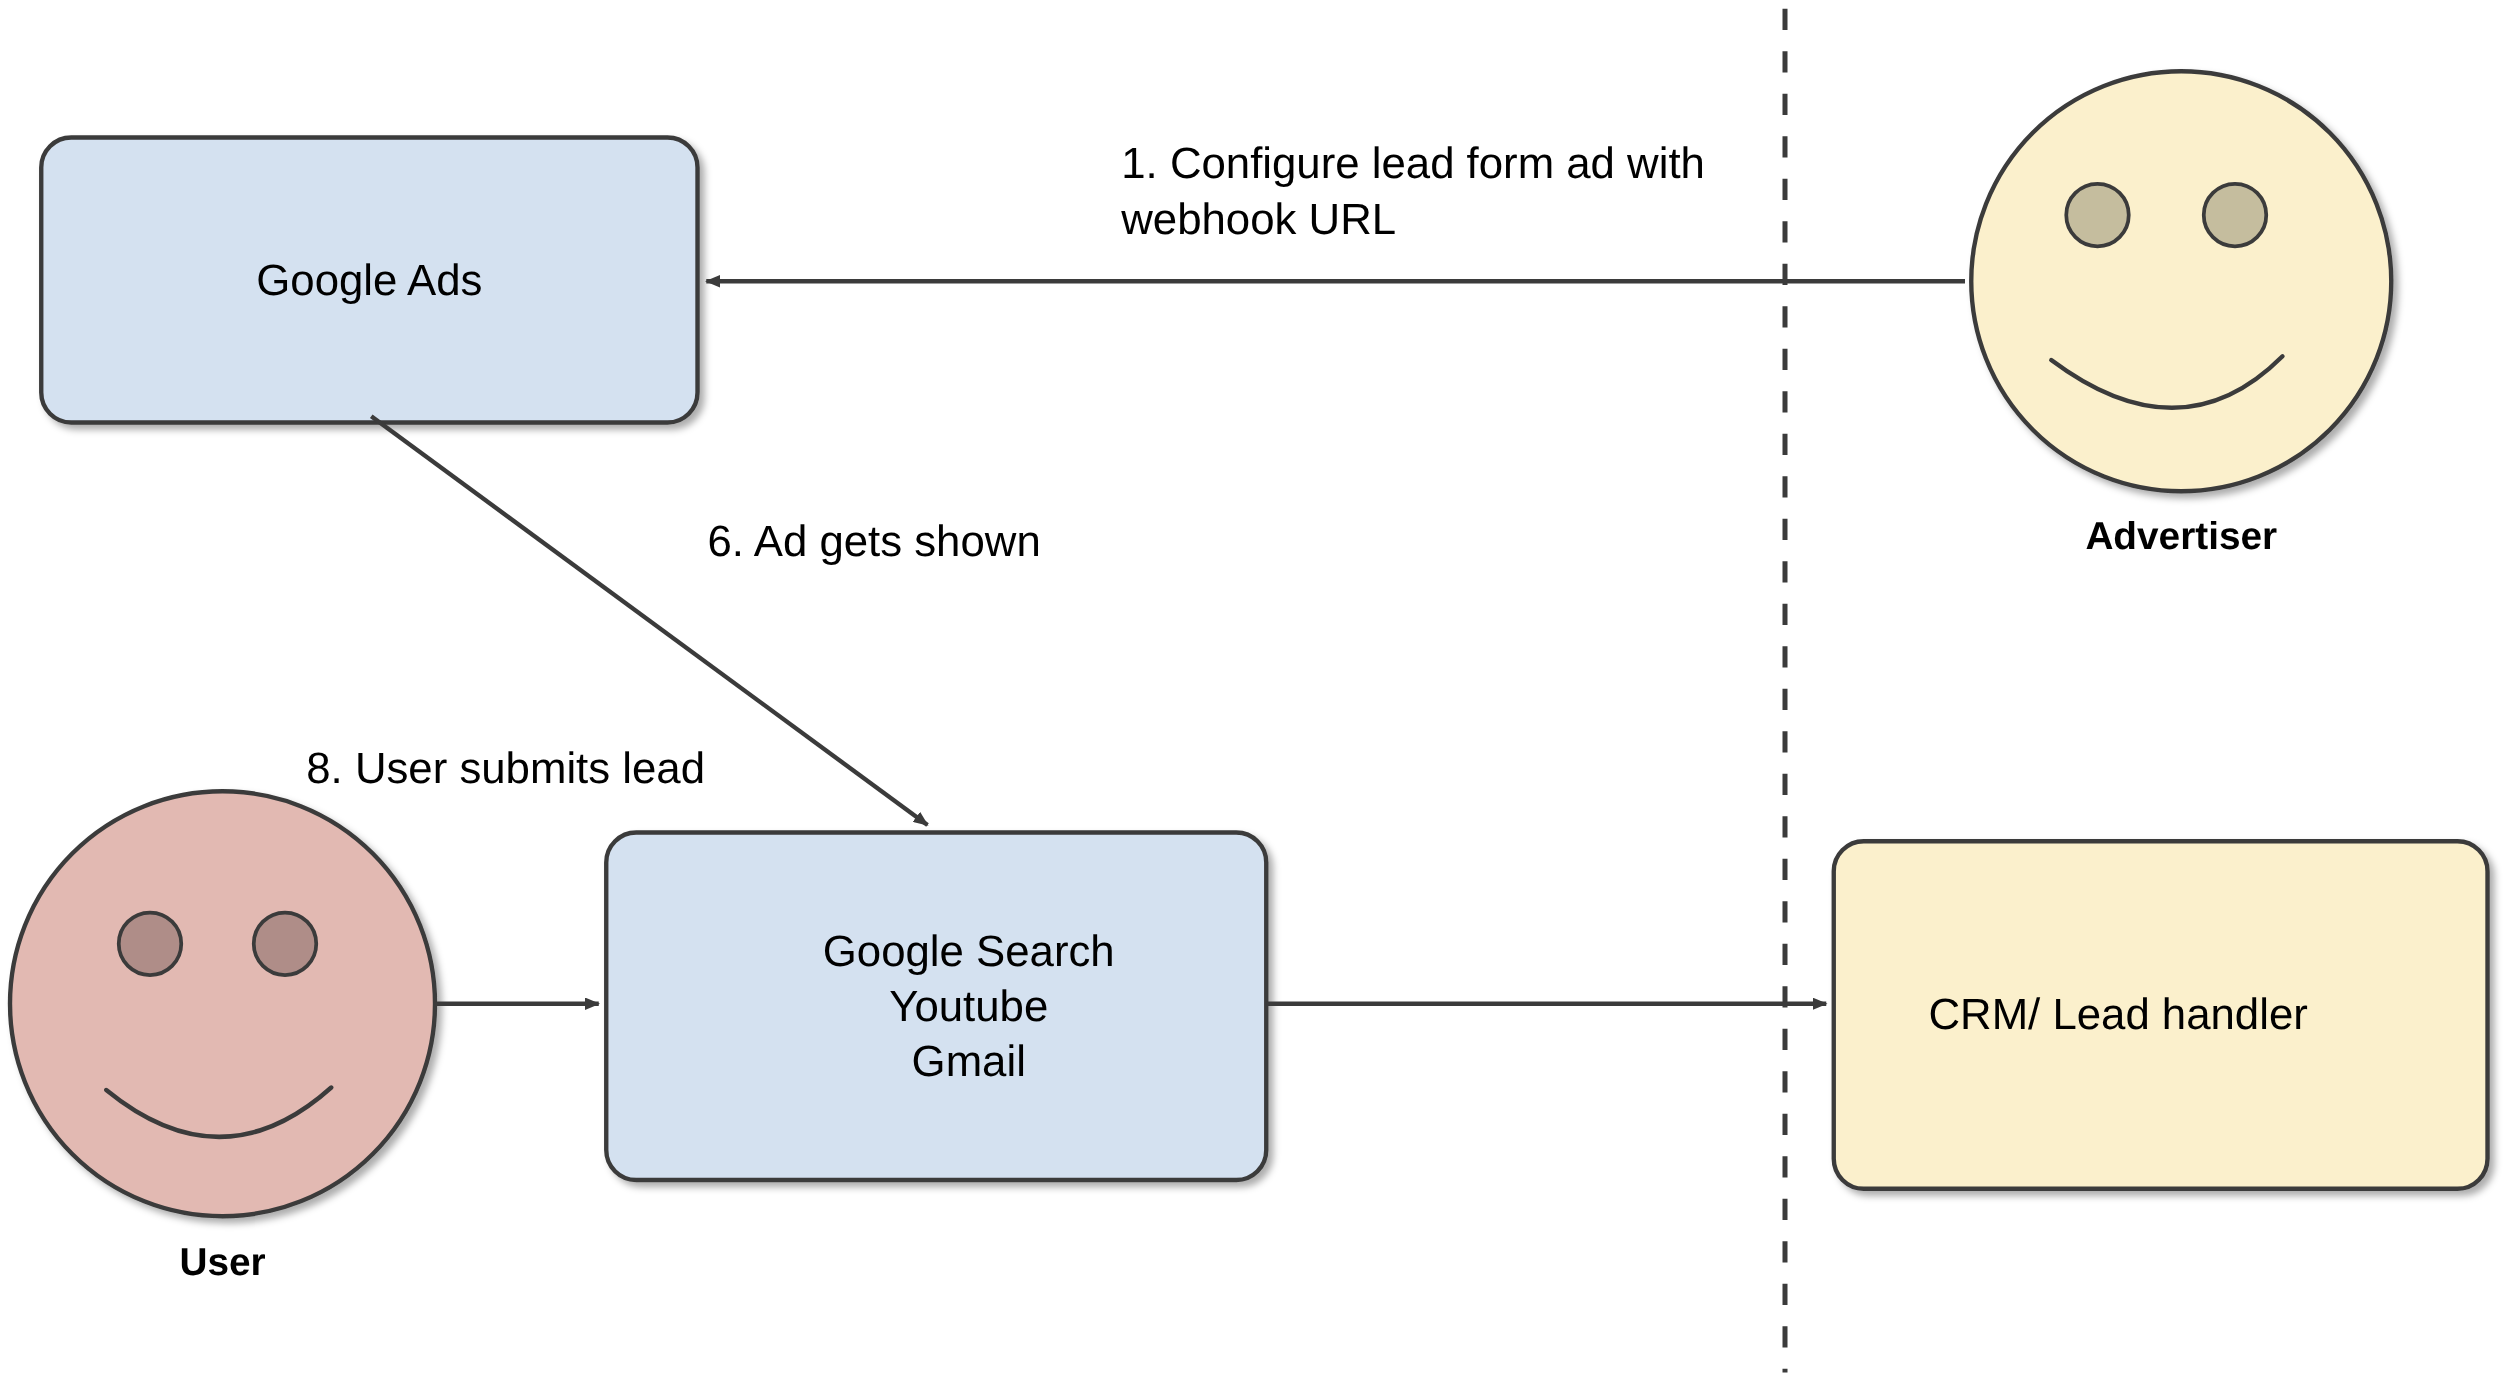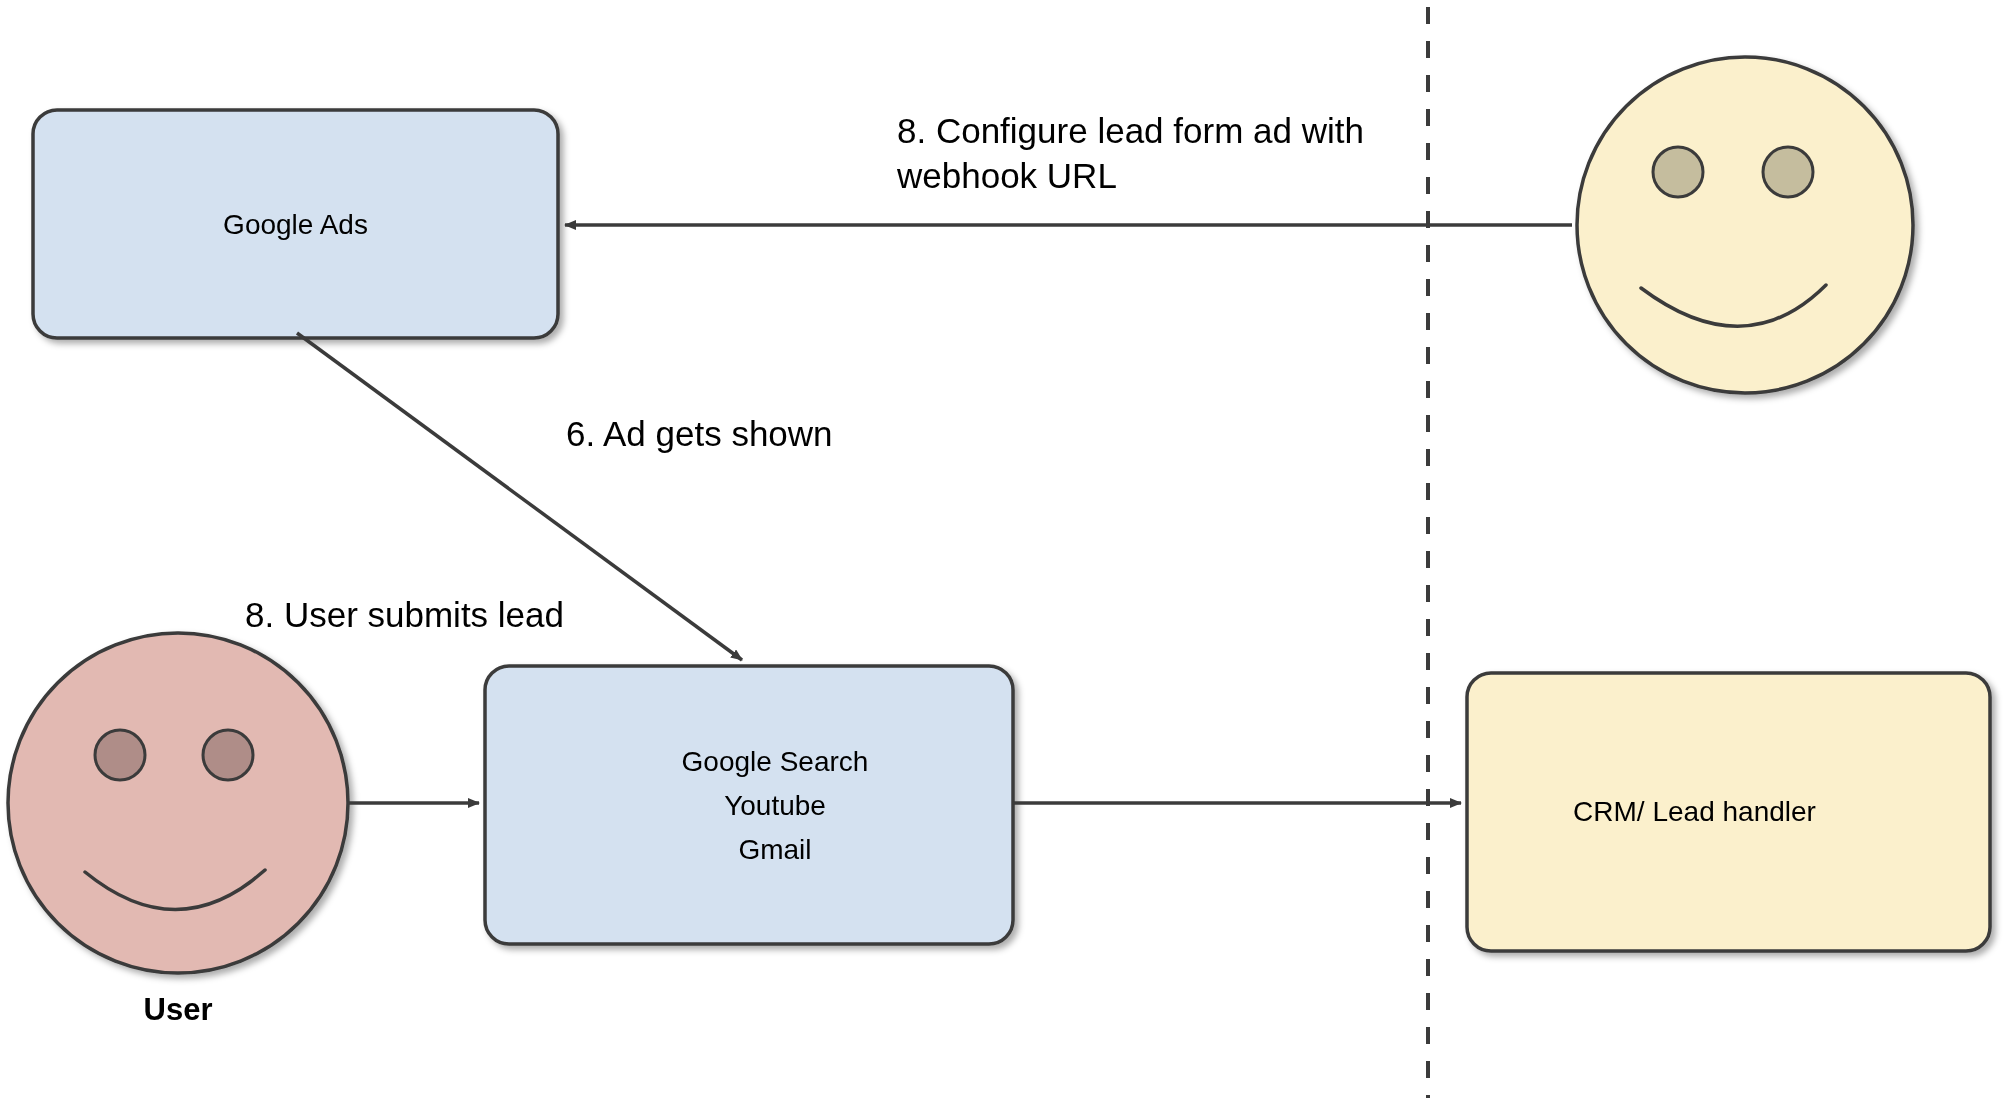--- a/index.html
+++ b/index.html
@@ -24,21 +24,21 @@
     top: 0;
     width: 2004px;
     height: 1116px;
     overflow: visible;
   }
   .node-label {
     position: absolute;
     text-align: center;
     color: #000000;
     font-family: "Liberation Sans", sans-serif;
-    font-size: 28px;
+    font-size: 35px;
     line-height: 44px;
     white-space: pre-line;
     pointer-events: none;
   }
   .edge-label {
     position: absolute;
     color: #000000;
     font-family: "Liberation Sans", sans-serif;
     font-size: 35px;
     line-height: 45px;
@@ -100,24 +100,25 @@
   </svg>
 
   <div class="node-label" style="left:33px; top:203px; width:525px;">Google Ads</div>
 
   <div class="node-label" style="left:485px; top:740px; width:580px;">Google Search
 Youtube
 Gmail</div>
 
   <div class="node-label" style="left:1467px; top:790px; width:455px;">CRM/ Lead handler</div>
 
+  <div class="actor-caption" style="left:1595px; top:411px; width:300px;">Advertiser</div>
 
   <div class="actor-caption" style="left:28px; top:992px; width:300px;">User</div>
 
-  <div class="edge-label" style="left:897px; top:108px; width:520px;">8.  Configure lead form ad with
+  <div class="edge-label" style="left:897px; top:108px; width:520px;">1.  Configure lead form ad with
 webhook URL</div>
 
   <div class="edge-label" style="left:566px; top:411px; width:460px;">6.  Ad gets shown</div>
 
   <div class="edge-label" style="left:245px; top:592px; width:460px;">8.  User submits lead</div>
 
 
 </div>
 
 </body></html>

